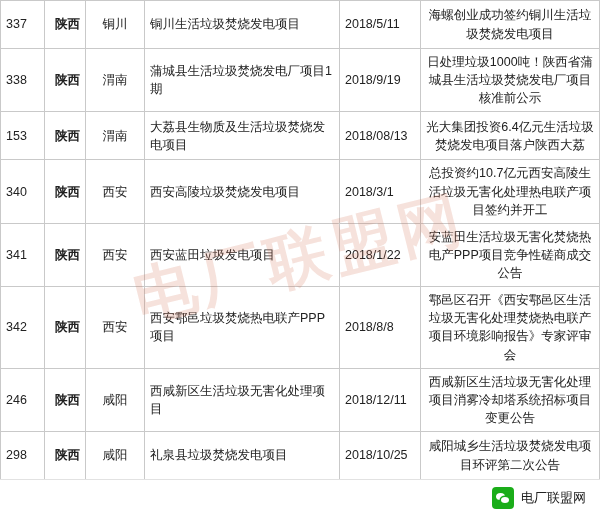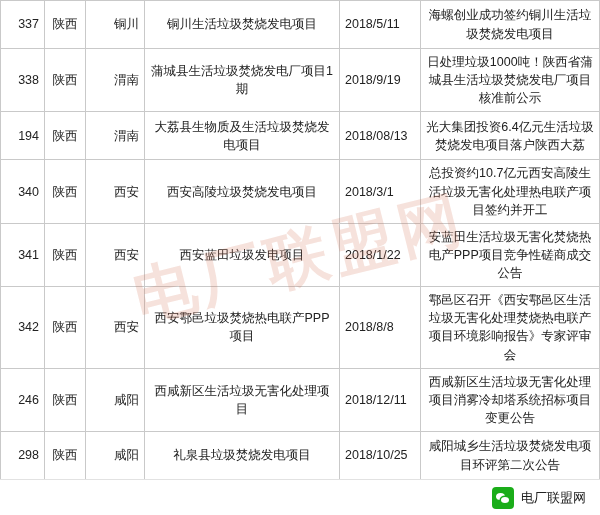--- a/index.html
+++ b/index.html
@@ -16,24 +16,24 @@
     table-layout:fixed;
   }
   .table td{
     border:1px solid #c9c9c9;
     padding:4px 5px;
     vertical-align:middle;
     font-size:12.5px;
     line-height:1.45;
     color:#222;
   }
-  .c-idx{width:33px;text-align:right;color:#333;font-size:13px;margin-top:22px;}
-  .c-prov{width:30px;text-align:center;color:#333;font-size:13px;line-height:1.15;}
-  .c-city{width:48px;text-align:right;color:#333;font-size:13px;}
-  .c-name{width:184px;text-align:center;color:#c0392b;font-size:12.5px;}
+  .c-idx{width:33px;text-align:left;color:#333;font-size:13px;margin-top:22px;}
+  .c-prov{width:30px;text-align:right;color:#333;font-size:13px;line-height:1.15;font-weight:bold;}
+  .c-city{width:48px;text-align:center;color:#333;font-size:13px;}
+  .c-name{width:184px;text-align:left;color:#c0392b;font-size:12.5px;}
   .c-date{width:70px;color:#333;font-size:12.5px;}
   .c-desc{width:auto;text-align:center;color:#1d1d1d;font-size:12.5px;}
   .rowh{height:48px;}
   .watermark{
     position:absolute;
     left:0;top:0;width:600px;height:515px;
     pointer-events:none;
     display:flex;align-items:center;justify-content:center;
   }
   .watermark span{
@@ -95,21 +95,21 @@
     </tr>
     <tr class="rowh">
       <td class="c-idx">338</td>
       <td class="c-prov">陕西</td>
       <td class="c-city">渭南</td>
       <td class="c-name">蒲城县生活垃圾焚烧发电厂项目1期</td>
       <td class="c-date">2018/9/19</td>
       <td class="c-desc">日处理垃圾1000吨！陕西省蒲城县生活垃圾焚烧发电厂项目核准前公示</td>
     </tr>
     <tr class="rowh">
-      <td class="c-idx">194</td>
+      <td class="c-idx">153</td>
       <td class="c-prov">陕西</td>
       <td class="c-city">渭南</td>
       <td class="c-name">大荔县生物质及生活垃圾焚烧发电项目</td>
       <td class="c-date">2018/08/13</td>
       <td class="c-desc">光大集团投资6.4亿元生活垃圾焚烧发电项目落户陕西大荔</td>
     </tr>
     <tr class="rowh">
       <td class="c-idx">340</td>
       <td class="c-prov">陕西</td>
       <td class="c-city">西安</td>

